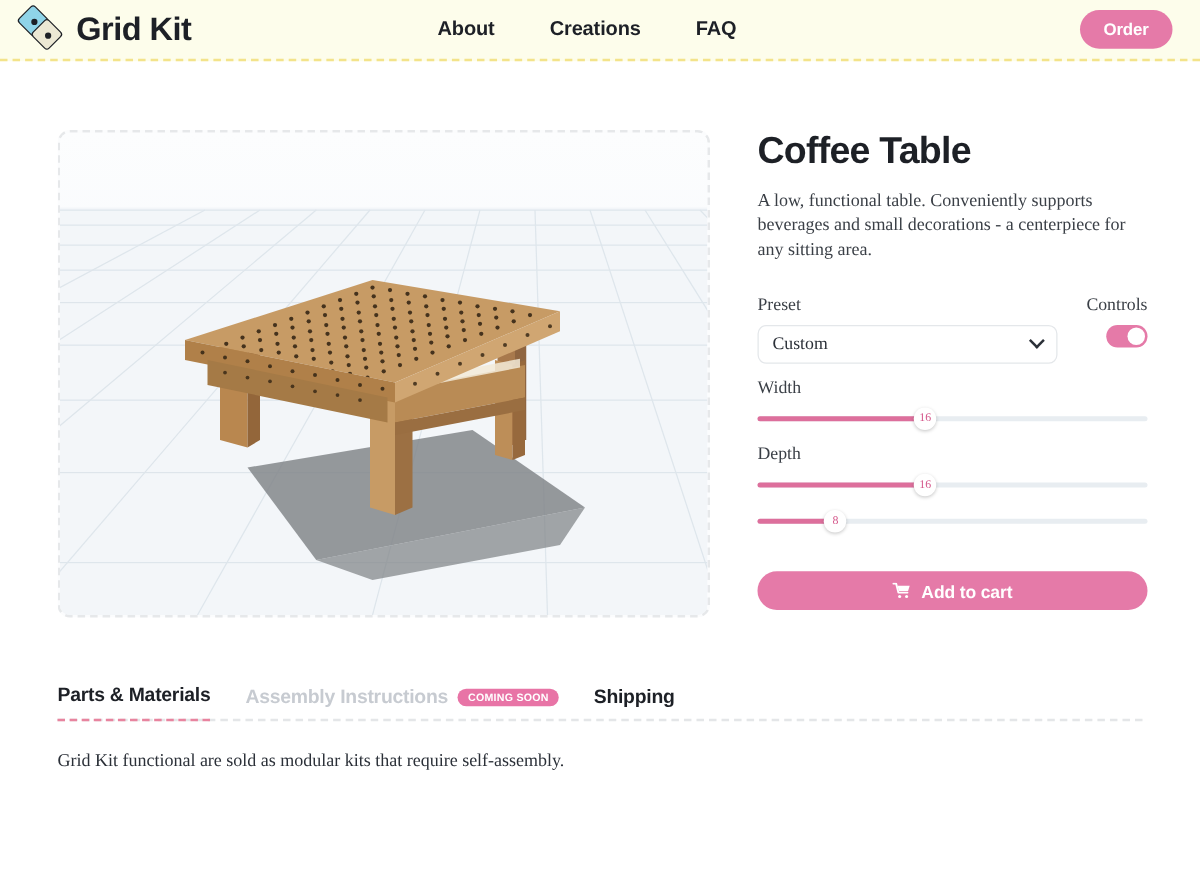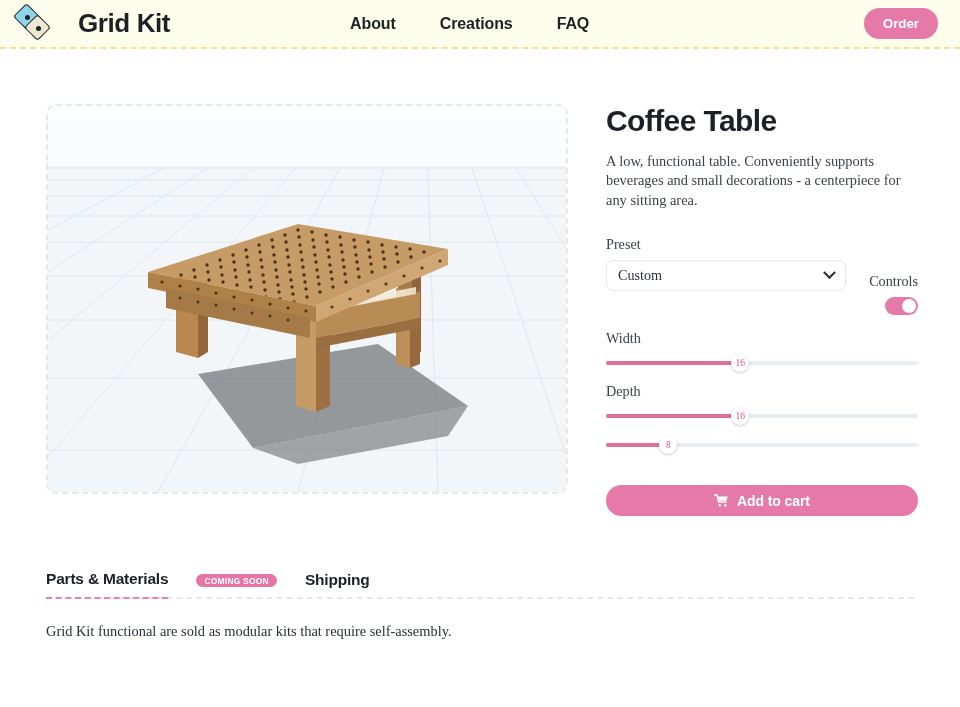--- a/index.html
+++ b/index.html
@@ -16,21 +16,21 @@
   
   #site-header {
     height: 49px;
     background: #fdfdeb;
     border-bottom: 2px dashed #f3e38a;
     display: flex;
     align-items: center;
     padding: 0 18px 0 16px;
     position: relative;
   }
-  .brand { display: flex; align-items: center; gap: 26px; }
+  .brand { display: flex; align-items: center; gap: 9px; }
   .logo-mark {
     width: 36px; height: 36px;
     position: relative;
     flex: none;
   }
   .logo-sq {
     position: absolute;
     width: 19px; height: 19px;
     border: 1.6px solid #1d2026;
     border-radius: 3px;
@@ -144,21 +144,21 @@
     align-items: center;
     justify-content: space-between;
     cursor: pointer;
   }
   .chevron {
     width: 9px; height: 9px;
     border-right: 2px solid #2b3038;
     border-bottom: 2px solid #2b3038;
     transform: rotate(45deg) translate(-2px,-2px);
   }
-  .controls-col { text-align: right; margin-top: 37px; }
+  .controls-col { text-align: right; }
   #controls-toggle {
     width: 33px; height: 18px;
     border-radius: 999px;
     background: #e57aa8;
     position: relative;
     cursor: pointer;
     display: inline-block;
   }
   #controls-toggle::after {
     content: "";
@@ -598,20 +598,21 @@
     </button>
   </div>
 </section>
 
 <section id="tabs-section">
   <div id="tab-strip">
     <div class="tab active">
       <span>Parts &amp; Materials</span>
     </div>
     <div class="tab disabled">
+      <span>Assembly Instructions</span>
       <span id="coming-soon-badge">COMING SOON</span>
     </div>
     <div class="tab">
       <span>Shipping</span>
     </div>
   </div>
 </section>
 
 <section id="tab-body">
   <p>Grid Kit functional are sold as modular kits that require self-assembly.</p>

